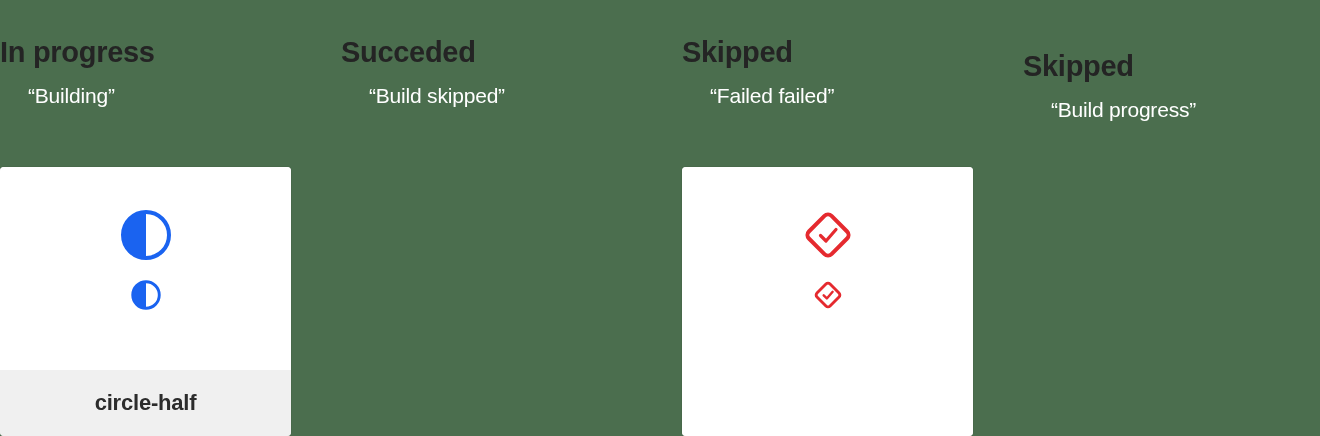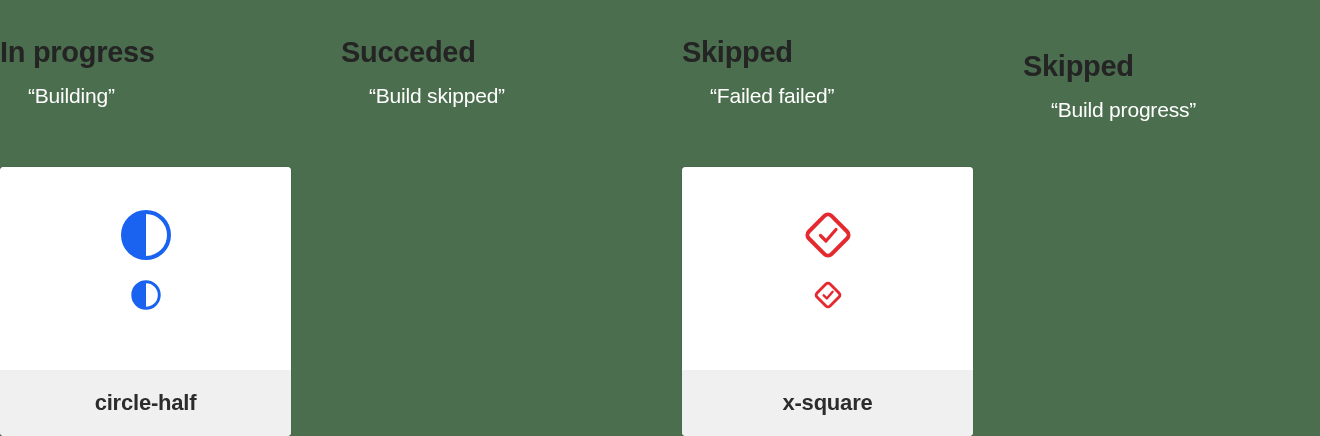--- a/index.html
+++ b/index.html
@@ -174,23 +174,20 @@
           <div class="icon-gap"></div>
           <div class="icon-slot-sm">
             <svg width="30" height="30" viewBox="0 0 52 52">
               <g transform="rotate(45 26 26)">
                 <rect x="10" y="10" width="32" height="32" rx="5" ry="5" fill="#ffffff" stroke="#e52a2f" stroke-width="5"></rect>
               </g>
               <path d="M18.5 26.5 L24 32 L34 20.5" fill="none" stroke="#e52a2f" stroke-width="4.2" stroke-linecap="round" stroke-linejoin="round"></path>
             </svg>
           </div>
         </div>
-        <div class="card-footer">
-          <span class="card-footer-label">x-square</span>
-        </div>
       </div>
     </div>
 
     <div class="column">
       <div class="heading-block">
         <div class="col-title">Skipped</div>
         <div class="col-sub">“Build progress”</div>
       </div>
     </div>
 

